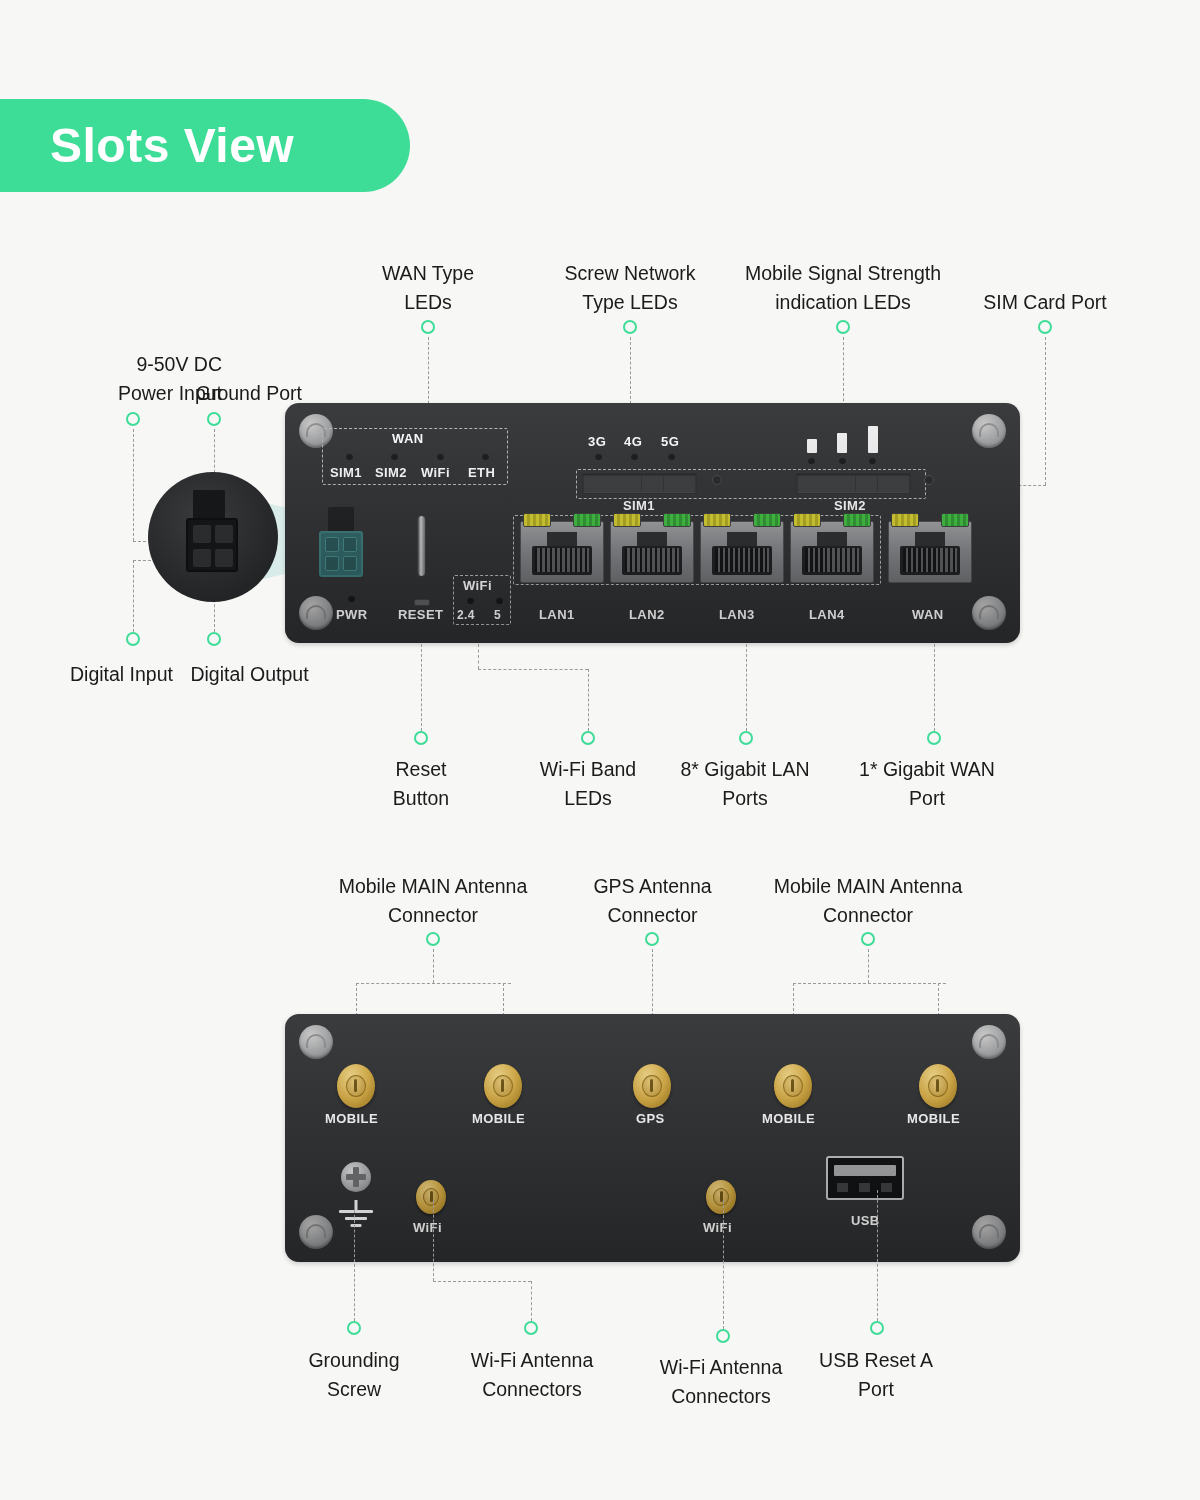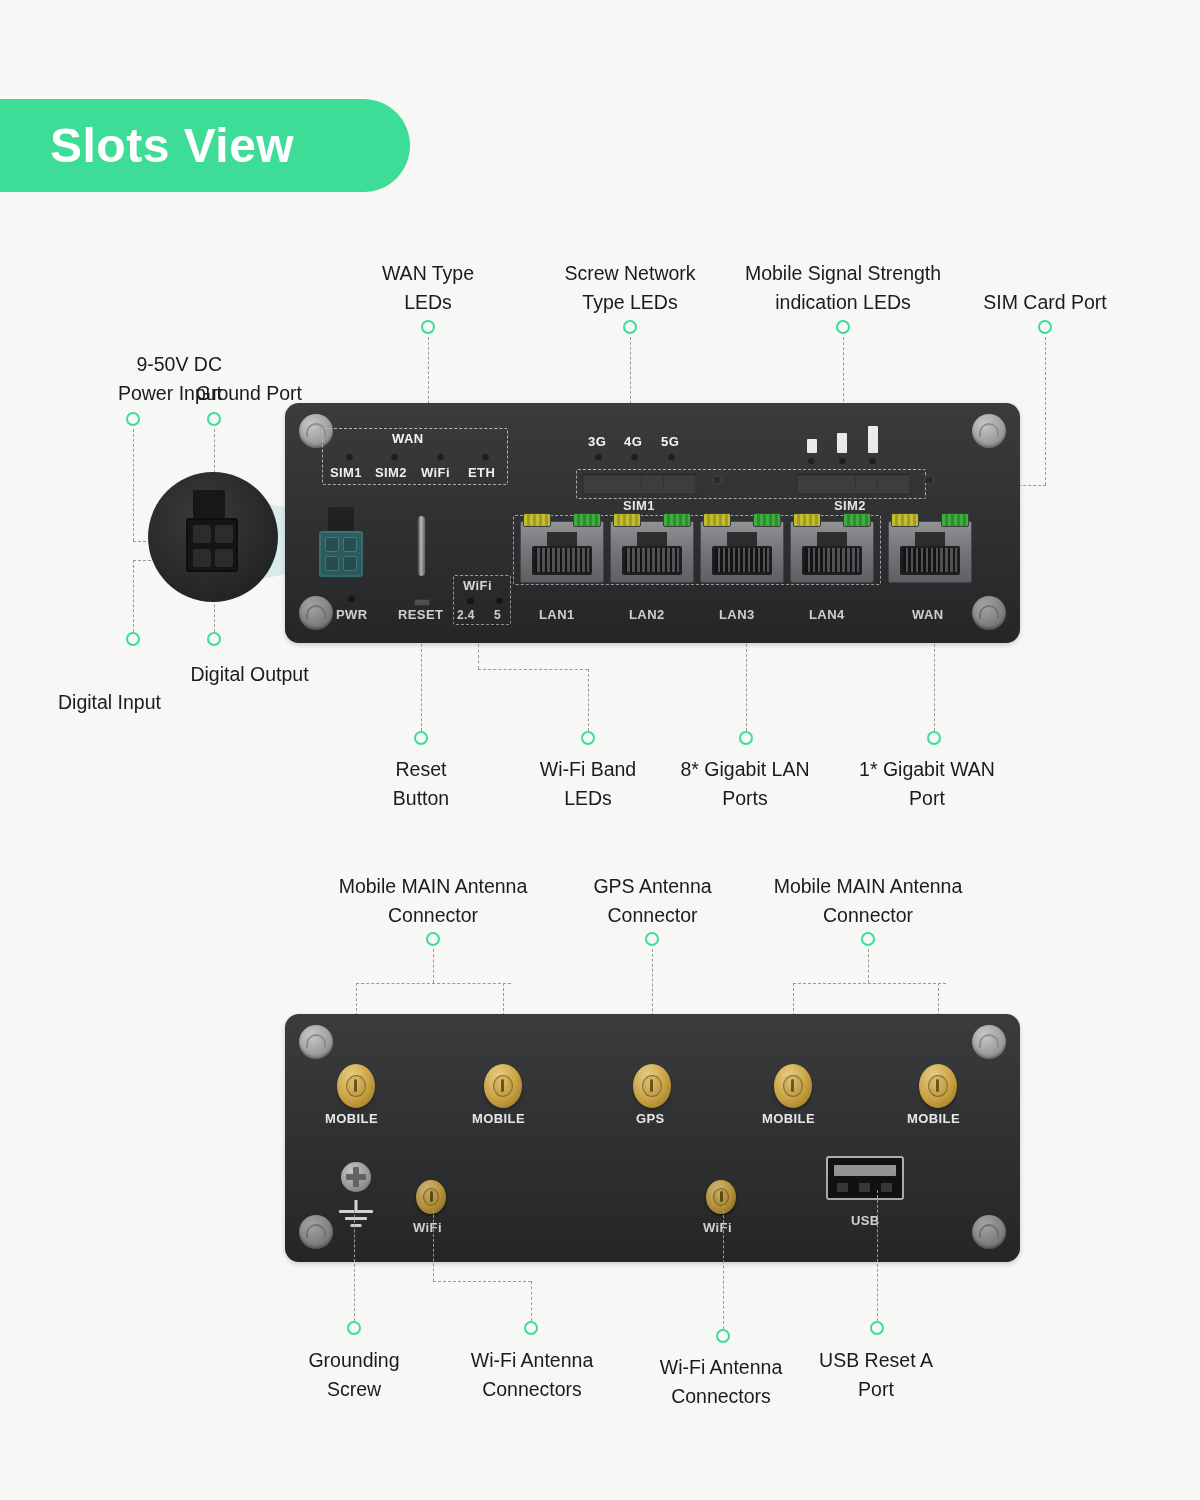--- a/index.html
+++ b/index.html
@@ -212,21 +212,21 @@
 
 <div class="lbl" style="left:42px; top:350px; width:180px;text-align:right;">9-50V DC
 Power Input</div>
 <div class="lbl" style="left:172px; top:379px; width:130px;text-align:right;">Ground Port</div>
 <div class="dot" style="left:126px; top:412px;"></div>
 <div class="dot" style="left:207px; top:412px;"></div>
 <div class="vline" style="left:133px; top:429px; height:112px;"></div>
 <div class="hline" style="left:133px; top:541px; width:78px;"></div>
 <div class="vline" style="left:214px; top:429px; height:100px;"></div>
 
-<div class="lbl" style="left:42px; top:660px; width:135px;margin-top:28px;">Digital Input</div>
+<div class="lbl" style="left:54px; top:660px; width:135px;">Digital Input</div>
 <div class="lbl" style="left:176px; top:660px; width:147px;">Digital Output</div>
 <div class="dot" style="left:126px; top:632px;"></div>
 <div class="dot" style="left:207px; top:632px;"></div>
 <div class="vline" style="left:133px; top:560px; height:72px;"></div>
 <div class="hline" style="left:133px; top:560px; width:78px;"></div>
 <div class="vline" style="left:214px; top:545px; height:87px;"></div>
 
 <div class="zoomcone" style="left:238px; top:497px; width:120px; height:88px;"></div>
 <div class="magcircle" style="left:148px; top:472px;">
   <div style="position:absolute; left:45px; top:18px; width:32px; height:30px; background:#161718; border-radius:2px;"></div>

